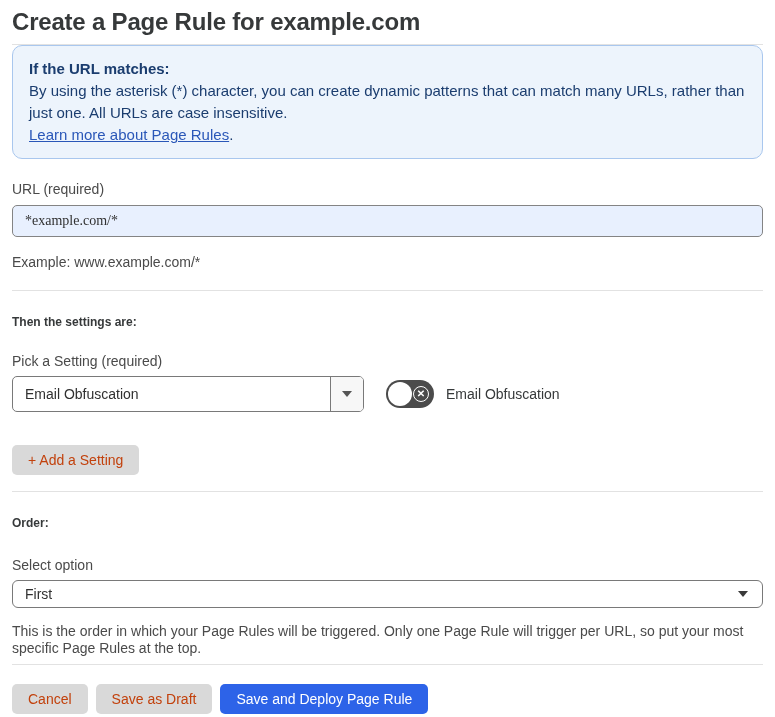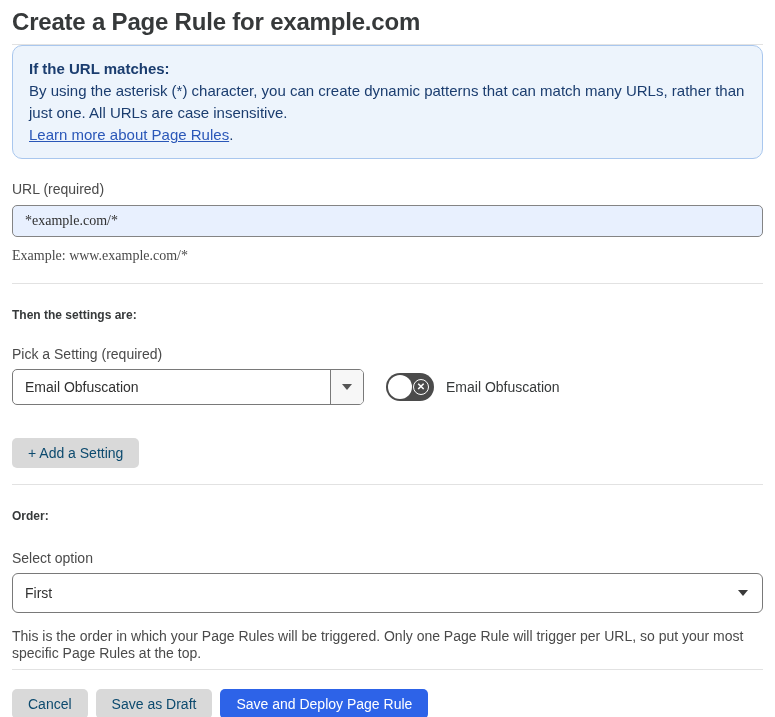--- a/index.html
+++ b/index.html
@@ -73,25 +73,24 @@
     border: 1px solid #848484;
     border-radius: 5px;
     padding: 0 12px;
     font-family: Liberation Serif, serif;
     font-size: 14px;
     color: #303030;
     display: block;
   }
 
   .helper-text {
-    margin-top: 8px;
+    margin-top: 15px;
     font-size: 14px;
     line-height: 21px;
     color: var(--label-text);
-    font-family: Liberation Serif, serif;
   }
 
   .divider.after-url { margin-top: 17px; }
 
   h2.section-heading {
     margin-top: 22px;
     font-size: 12px;
     line-height: 19px;
     font-weight: 700;
     color: var(--heading-text);
@@ -178,38 +177,38 @@
   .btn {
     display: inline-flex;
     align-items: center;
     justify-content: center;
     height: 30px;
     padding: 0 16px;
     border: none;
     border-radius: 5px;
     font-family: "Liberation Sans", sans-serif;
     font-size: 14px;
-    color: #0c4a6e;
+    color: #c2410c;
     background: var(--button-gray);
     cursor: pointer;
   }
   .btn.primary {
     background: var(--accent-blue);
     color: #FFFFFF;
   }
   .add-setting-btn { margin-top: 33px; }
 
   .divider.after-settings { margin-top: 16px; }
   .order-heading { margin-top: 20px; }
   .label-order { margin-top: 24px; }
 
   .order-select {
     margin-top: 7px;
     width: 751px;
-    height: 40px;
+    height: 28px;
     background: #FFFFFF;
     border: 1px solid var(--control-border);
     border-radius: 6px;
     display: flex;
     align-items: center;
     justify-content: space-between;
     padding: 0 14px 0 12px;
     font-size: 14px;
     color: #303030;
     cursor: pointer;

